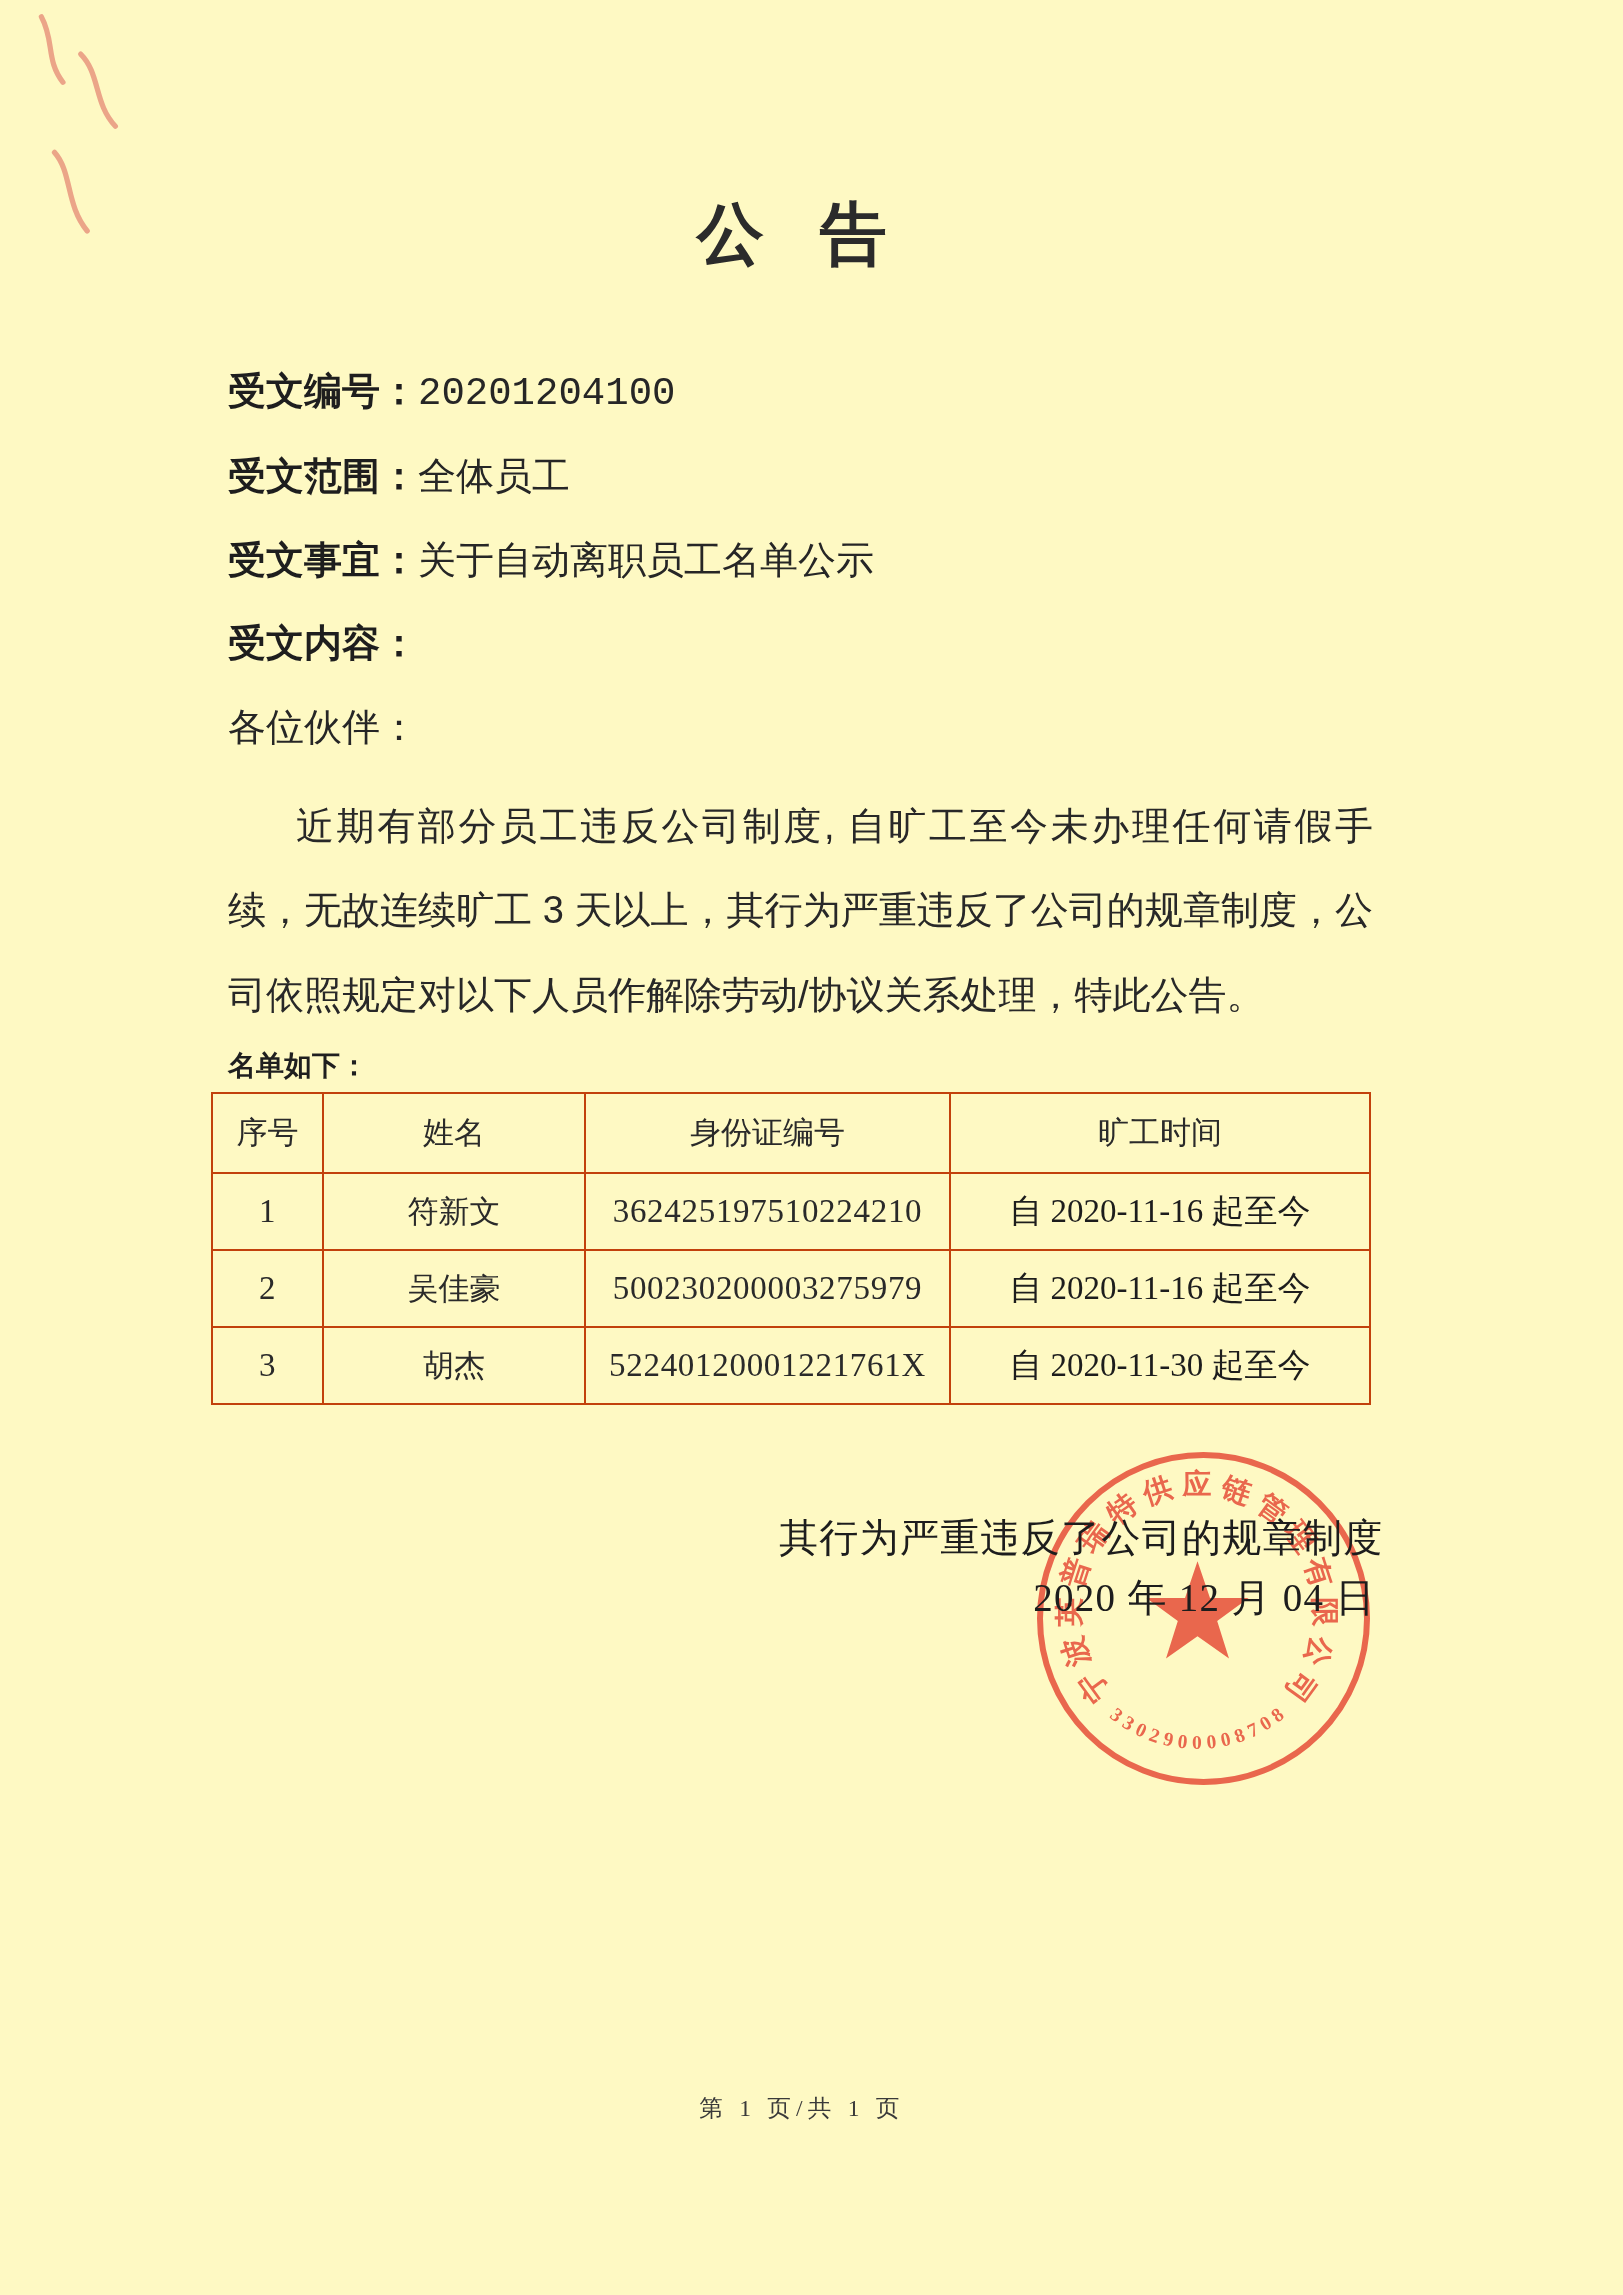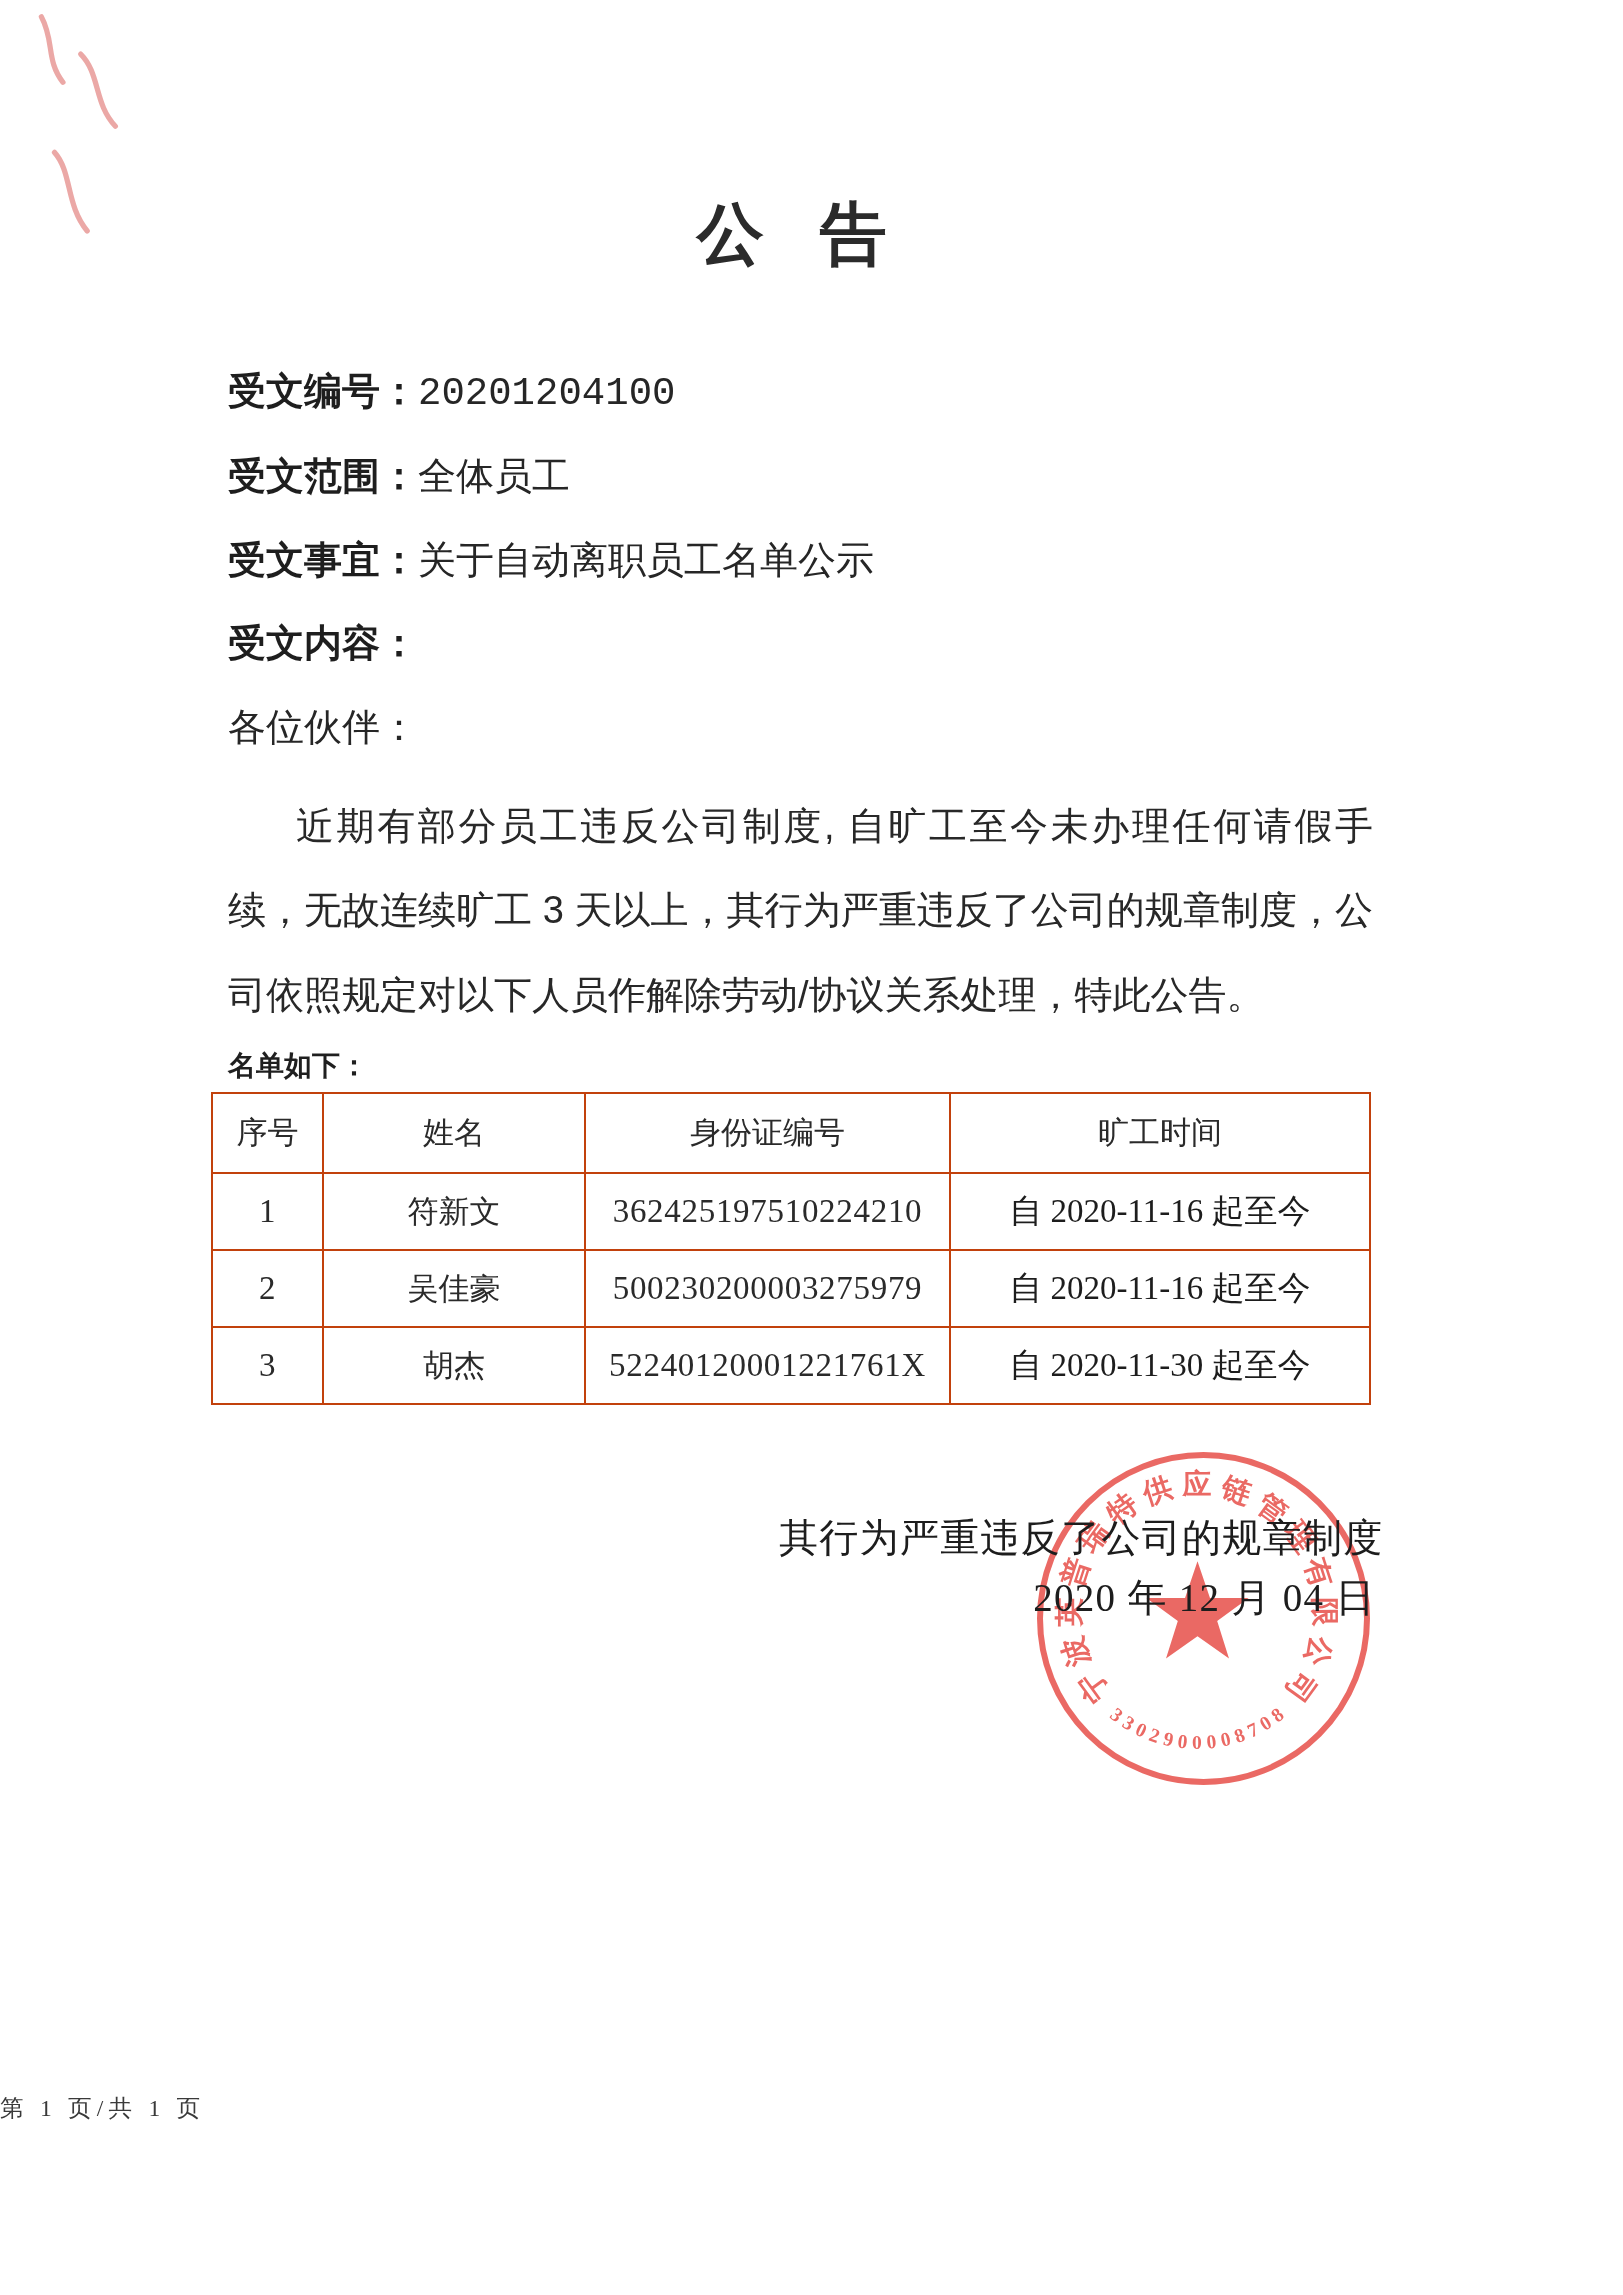--- a/index.html
+++ b/index.html
@@ -1,19 +1,19 @@
 <!DOCTYPE html>
 <html style="font-size:10.5px"><head>
 <meta charset="utf-8">
 <style>
   html,body{margin:0;padding:0;background:#888;}
   .doc{
     position:relative;
     width:1623px;height:2295px;
-    background:#ffffff;
+    background:#fef9c3;
     font-family:"Liberation Sans", sans-serif;
     color:#262626;
     overflow:hidden;
   }
   
   .pen-marks{position:absolute;left:25px;top:5.2px;opacity:.5;}
 
   .title{
     position:absolute;left:228px;top:189px;width:1147px;
     text-align:center;
@@ -80,21 +80,21 @@
   .stamp-arc span{
     position:absolute;top:50%;left:50%;width:34px;height:34px;
     margin:-17px 0 0 -17px;text-align:center;line-height:34px;
     transform-origin:center;display:block;
   }
   .stamp-arc.ring-text{font-size:29px;font-weight:600;}
   .stamp-arc.ring-num{font-size:19.6px;font-family:"Liberation Serif", serif;font-weight:600;}
 
   .footer{
     position:absolute;left:0;top:2092px;width:1604px;
-    font-family:"Liberation Serif", serif;
+    text-align:center;font-family:"Liberation Serif", serif;
     font-size:23.6px;color:#3a3a3a;letter-spacing:5.2px;
   }
 </style>
 </head>
 <body>
 
 <div class="doc">
 
   <svg class="pen-marks" width="131" height="262" viewBox="0 0 200 400">
     <path d="M25,18 C45,55 32,85 58,118" stroke="#d9534f" stroke-width="8" fill="none" stroke-linecap="round"></path>

